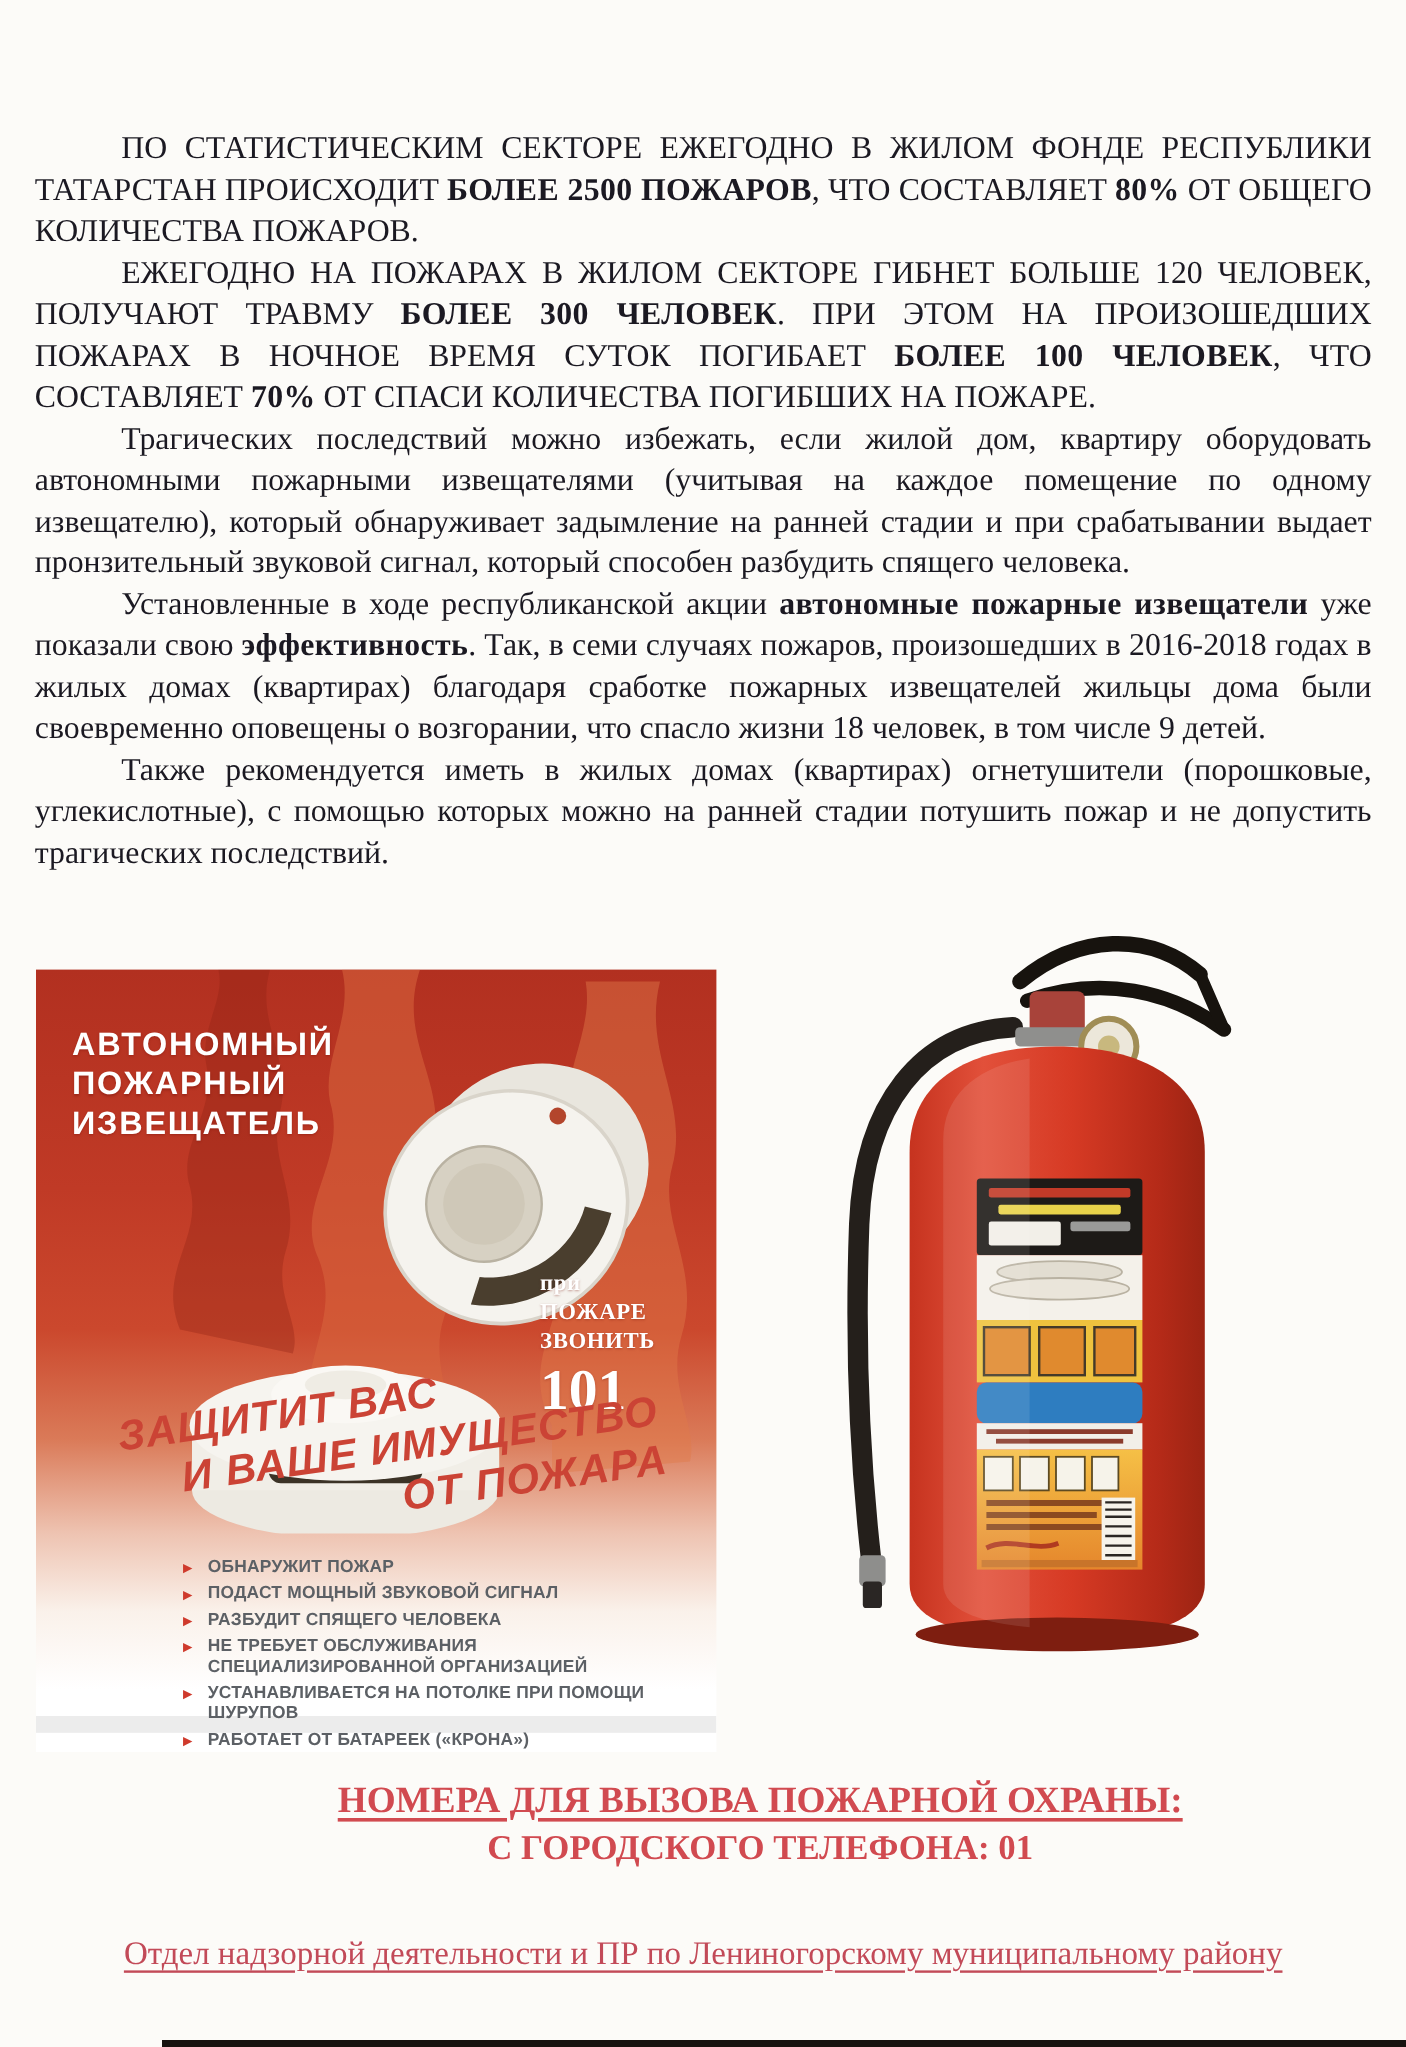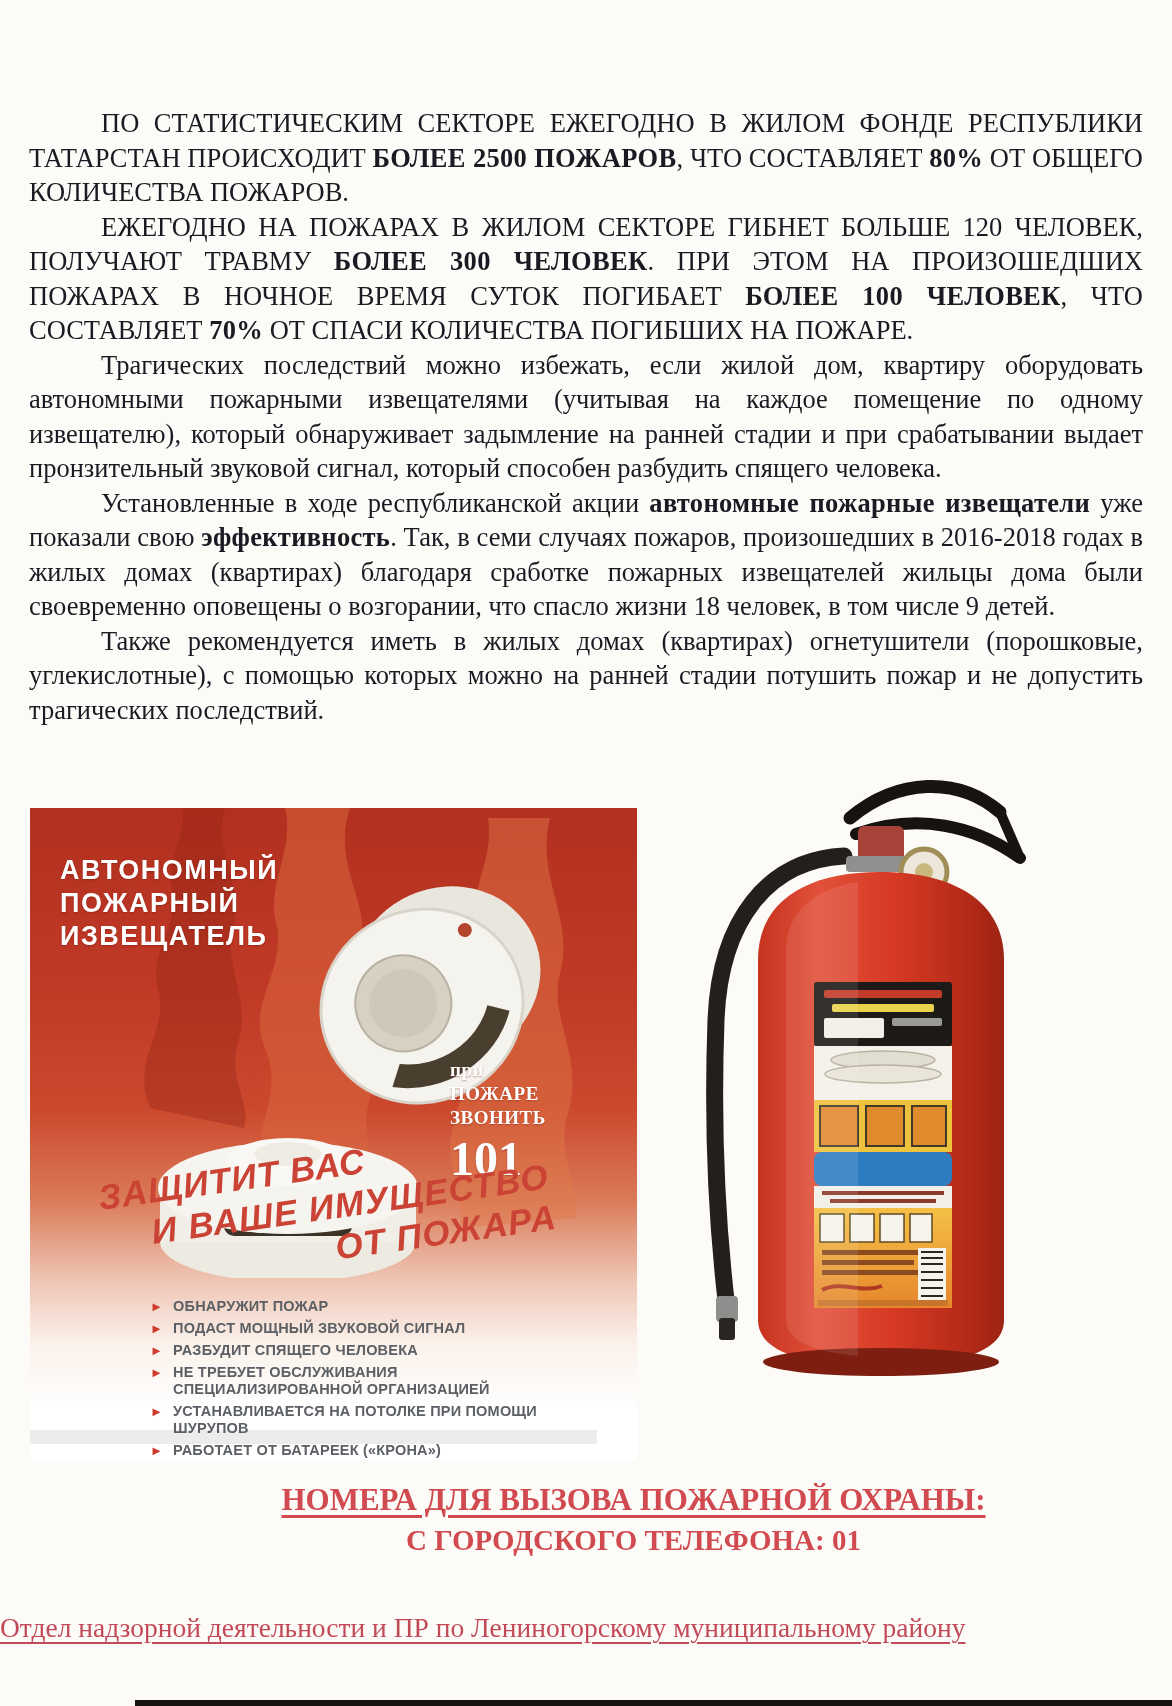--- a/index.html
+++ b/index.html
@@ -15,21 +15,21 @@
   .doc-title .l2{font-size:31px;margin-top:5px;letter-spacing:1px;}
   
   .paras{position:absolute;top:106px;left:29px;width:1114px;
     font-size:26.5px;line-height:34.5px;text-align:justify;color:#1b1922;}
   .para{margin:0;text-indent:72px;}
   .para b{letter-spacing:.3px;}
   
   .poster{position:absolute;left:30px;top:808px;width:567px;height:652px;
     background:linear-gradient(180deg,#b23020 0%,#c03a26 28%,#cb482d 46%,
       #da7a58 60%,#eec3b1 72%,#faf1ea 82%,#ffffff 92%,#ffffff 100%);
-    overflow:hidden;padding-left:40px;}
+    overflow:hidden;}
   .flames{position:absolute;left:0;top:0;}
   .poster-heading{position:absolute;left:30px;top:46px;color:#ffffff;
     font-family:"Liberation Sans",sans-serif;font-weight:bold;
     font-size:27px;line-height:33px;letter-spacing:1.5px;
     text-shadow:0 1px 2px rgba(120,20,10,.45);}
   .detectors{position:absolute;left:0;top:30px;}
   .call-block{position:absolute;left:420px;top:250px;color:#ffffff;
     font-family:Liberation Serif, serif;font-weight:bold;
     text-shadow:0 1px 2px rgba(120,20,10,.4);}
   .call-block .s{font-size:19px;line-height:24px;letter-spacing:.5px;}
@@ -53,21 +53,21 @@
   .feature .arrow{color:#cf3a2c;font-size:13px;line-height:17px;flex:0 0 auto;}
   
   .extinguisher{position:absolute;left:618px;top:760px;width:544px;height:632px;}
   
   .emergency{position:absolute;top:1480px;left:95px;right:0;text-align:center;
     color:#d14a50;font-weight:bold;}
   .emergency .head{font-size:31px;line-height:40px;
     text-decoration:underline;text-decoration-thickness:3px;text-underline-offset:5px;}
   .emergency .line{font-size:29px;line-height:40px;}
   
-  .footer{position:absolute;top:1612px;left:0;right:0;text-align:left;
+  .footer{position:absolute;top:1612px;left:0;right:0;text-align:center;
     color:#c24a58;font-size:27.5px;
     text-decoration:underline;text-decoration-thickness:2px;text-underline-offset:5px;}
   
   .scan-bar{position:absolute;left:135px;right:0;bottom:0;height:6px;background:#17130f;}
 </style>
 </head>
 <body>
 
 <div class="doc-title">
 </div>

